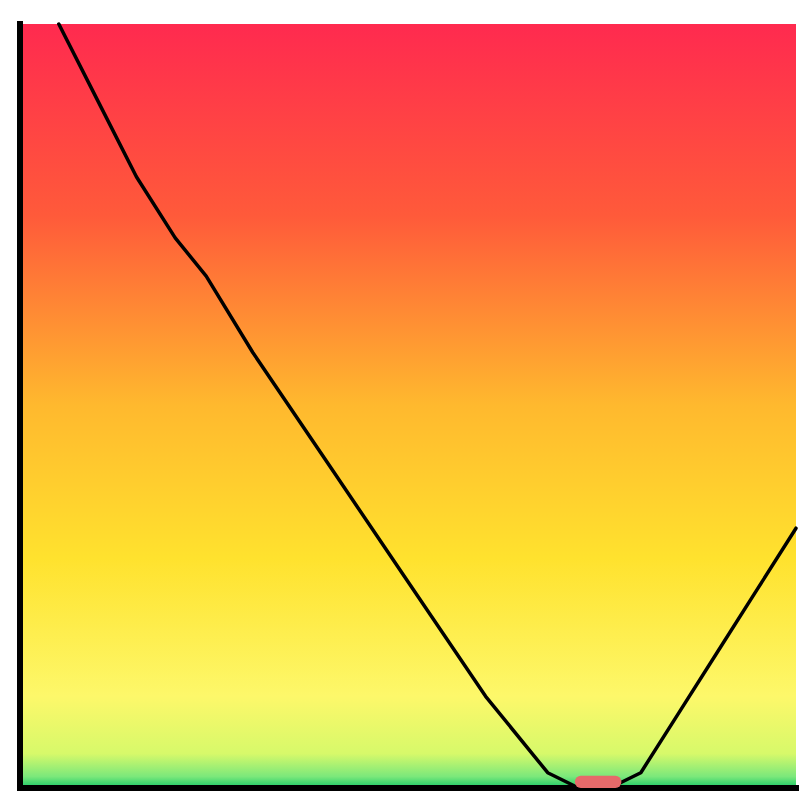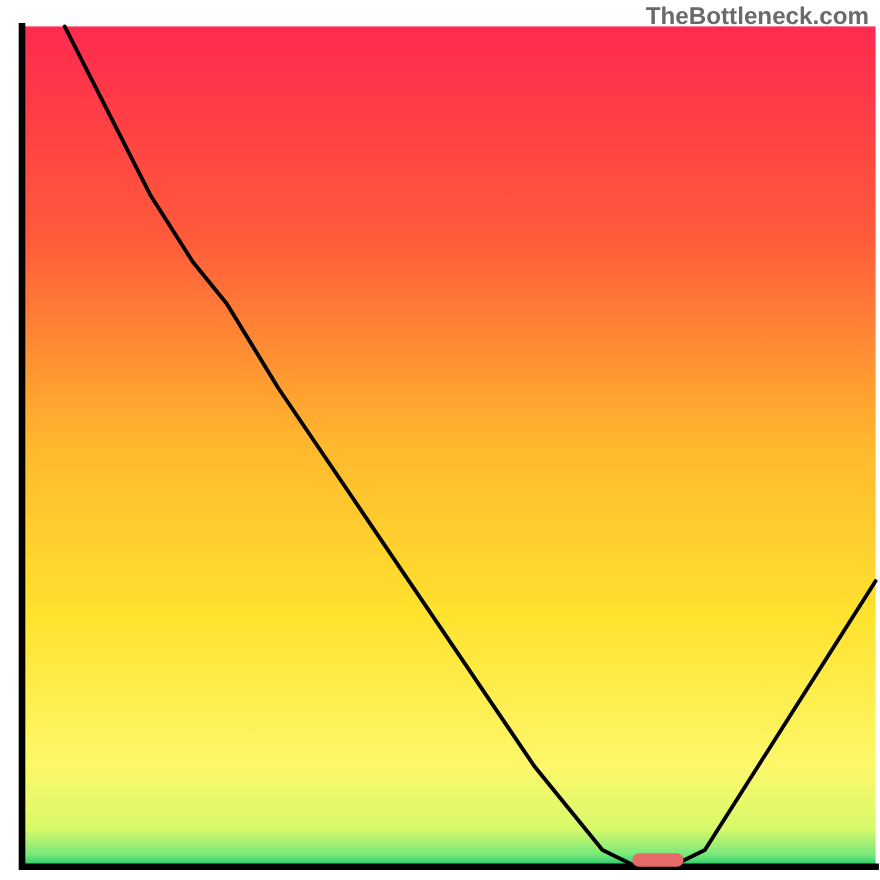--- a/index.html
+++ b/index.html
@@ -52,14 +52,13 @@
     </defs>
 
     <rect id="plot-bg" fill="url(#bg-grad)" x="20" y="24" width="776" height="764"></rect>
 
     <path id="axes" fill="none" stroke-width="6" stroke-linecap="square" stroke="#000000" d="M 20 24 L 20 788 L 796 788"></path>
 
     <path id="curve" fill="none" stroke="#000000" stroke-width="3.5" stroke-linejoin="round" stroke-linecap="round" d="M 58.8 24.0 L 97.6 100.4 L 136.4 176.8 L 175.2 237.9 L 206.2 276.1 L 252.8 352.5 L 330.4 467.1 L 408.0 581.7 L 485.6 696.3 L 547.7 772.7 L 578.7 788.0 L 609.8 788.0 L 640.8 772.7 L 679.6 711.6 L 718.4 650.5 L 757.2 589.4 L 796.0 528.2"></path>
 
     <rect id="marker" rx="6" ry="6" x="574.84" y="775.7760000000001" width="46.559999999999995" height="12.224" fill="#e66a6a"></rect>
   </svg>
-  <div class="watermark">TheBottleneck.com</div>
 </div>
 
 </body></html>

